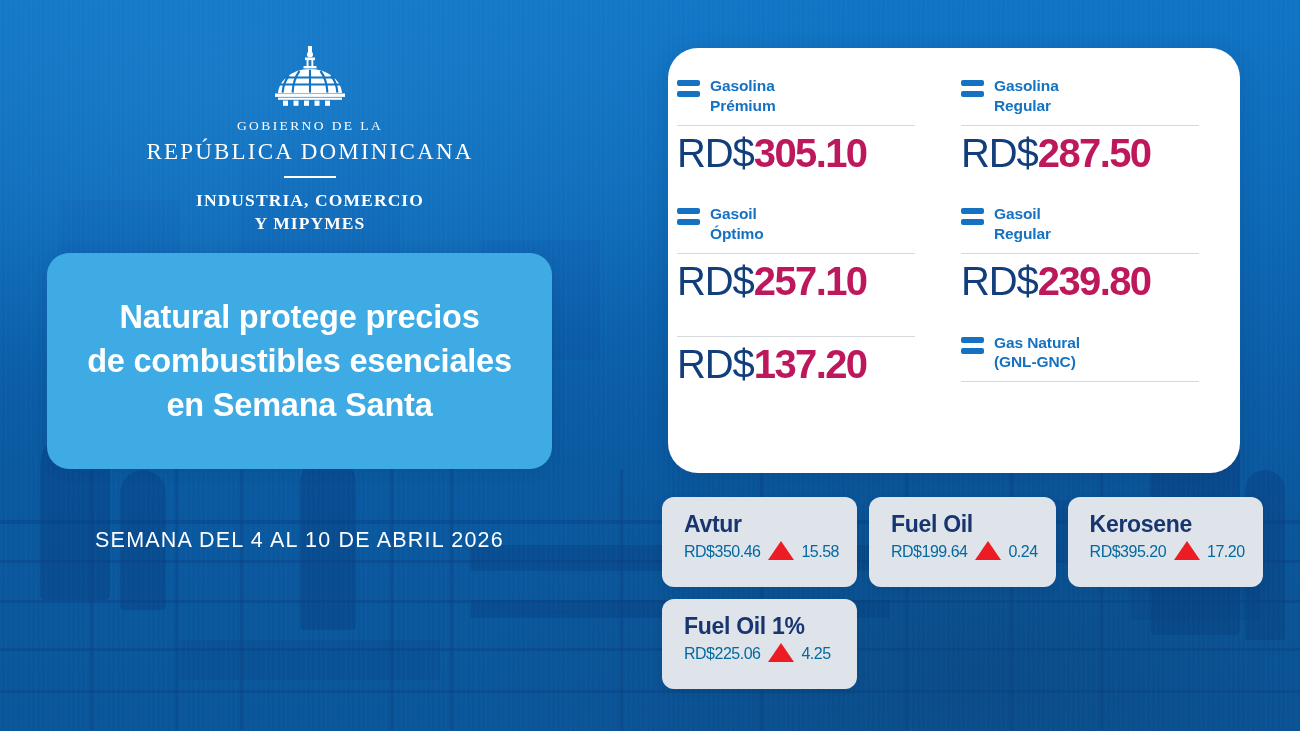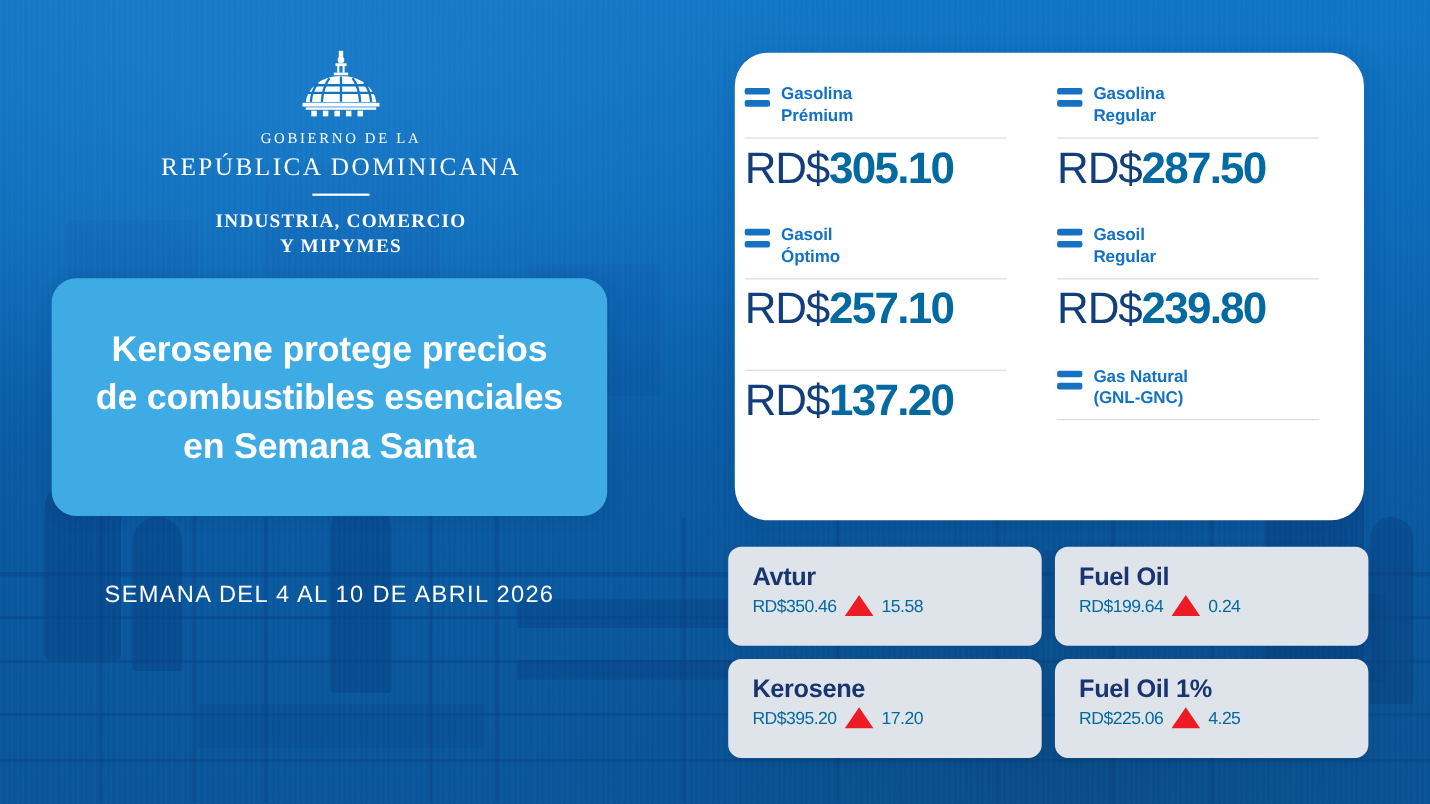--- a/index.html
+++ b/index.html
@@ -87,26 +87,26 @@
   .bars span{display:block;width:23px;height:6px;border-radius:2px;background:#1572c3;}
   .bars span+span{margin-top:5px;}
   .cname{
     color:#1572c3;font-size:15.5px;font-weight:700;line-height:1.28;letter-spacing:-.1px;
   }
   .divider{height:1px;background:#d6d9dd;margin:9px 10px 0 0;}
   .price{
     margin-top:7px;color:#123f7b;font-size:40px;line-height:1;letter-spacing:-1.1px;
     white-space:nowrap;font-weight:400;
   }
-  .price .amt{font-weight:700;color:#0369a1;letter-spacing:-1.6px;}
+  .price .amt{font-weight:700;color:#be185d;letter-spacing:-1.6px;}
 
   
   .smallcards{
     position:absolute;left:662px;top:497px;width:582px;height:192px;
-    display:grid;grid-template-columns:1fr 1fr;grid-template-rows:1fr 1fr;
+    display:grid;grid-template-columns:1fr 1fr 1fr;grid-template-rows:1fr 1fr;
     column-gap:12px;row-gap:12px;
   }
   .scard{
     background:#dfe4ea;border-radius:12px;padding:14px 18px 15px 22px;
     box-shadow:0 2px 8px rgba(4,40,75,.12);
   }
   .scard .sname{color:#18356f;font-size:23px;font-weight:700;letter-spacing:-.3px;}
   .scard .sval{
     margin-top:4px;color:#0369a1;font-size:16px;font-weight:400;letter-spacing:-.5px;
     display:flex;align-items:center;white-space:nowrap;
@@ -193,21 +193,21 @@
       <div class="l2">REPÚBLICA DOMINICANA</div>
       <div class="rule"></div>
       <div class="l3">
         <span>INDUSTRIA, COMERCIO</span><br>
         <span>Y MIPYMES</span>
       </div>
     </div>
 
     <div class="headline">
       <h1>
-        <span>Kerosene protege precios</span><br>
+        <span>Natural protege precios</span><br>
         <span>de combustibles esenciales</span><br>
         <span>en Semana Santa</span>
       </h1>
     </div>
 
     <div class="dateline">SEMANA DEL 4 AL 10 DE ABRIL 2026</div>
   </div>
 
   <div class="maincard">
     <div class="grid">

